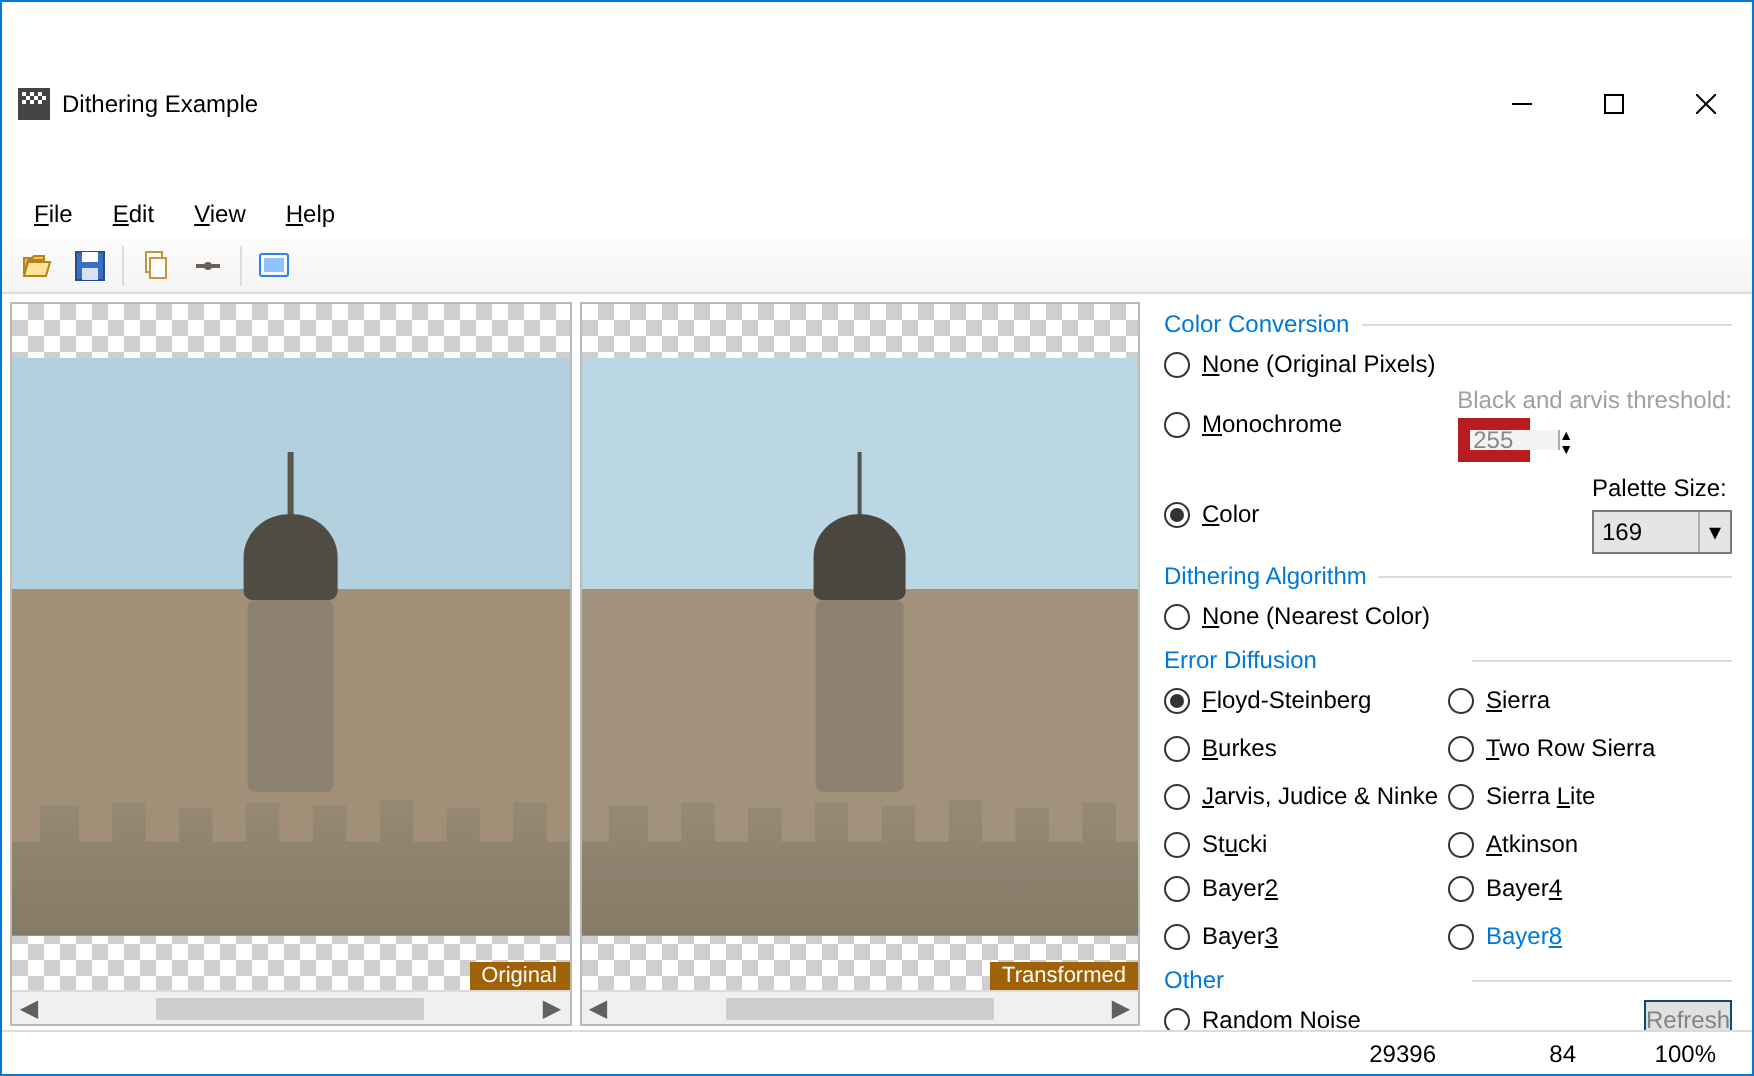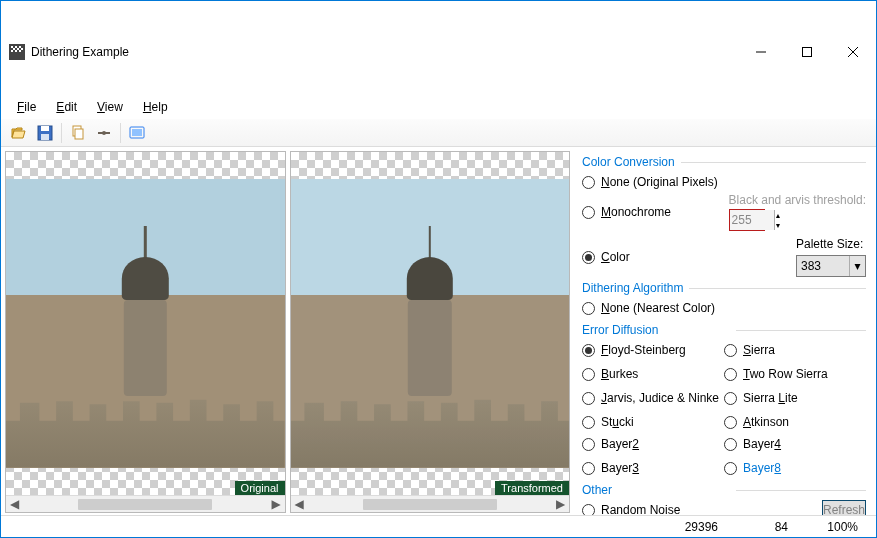--- a/index.html
+++ b/index.html
@@ -42,42 +42,42 @@
 .picture.transformed { filter:contrast(1.1) saturate(0.85); }
 
 .dome { position:absolute; left:50%; top:15%; width:26%; transform:translateX(-50%); height:60%; }
 .dome .cyl { position:absolute; bottom:0; left:20%; width:60%; height:55%; background:#8d8270; border-radius:4px; }
 .dome .cap { position:absolute; bottom:55%; left:18%; width:64%; height:25%; background:#4f4c43; border-radius:50% 50% 10% 10%; }
 .dome .spire { position:absolute; bottom:78%; left:48%; width:4%; height:20%; background:#5a574c; }
 .battlement { position:absolute; bottom:0; left:0; width:100%; height:25%;
   background:linear-gradient(#968a74,#857a65);
   clip-path:polygon(0 35%,5% 35%,5% 10%,12% 10%,12% 35%,18% 35%,18% 8%,24% 8%,24% 35%,30% 35%,30% 12%,36% 12%,36% 35%,42% 35%,42% 8%,48% 8%,48% 35%,54% 35%,54% 10%,60% 10%,60% 35%,66% 35%,66% 6%,72% 6%,72% 35%,78% 35%,78% 12%,84% 12%,84% 35%,90% 35%,90% 8%,96% 8%,96% 35%,100% 35%,100% 100%,0 100%);
 }
-.badge { position:absolute; bottom:0; right:0; background:#14532d; color:#fff; font-size:11px; padding:1px 6px; }
+.badge { position:absolute; bottom:0; right:0; background:#a16207; color:#fff; font-size:11px; padding:1px 6px; }
 .hscroll { height:17px; background:#f0f0f0; display:flex; align-items:center; border-top:1px solid #dcdcdc; }
 .hscroll .arrow { width:17px; height:17px; display:flex; align-items:center; justify-content:center; color:#606060; }
 .hscroll .track { flex:1; height:100%; display:flex; justify-content:center; align-items:center; }
 .hscroll .thumb { width:55%; height:11px; background:#cdcdcd; border-radius:1px; }
 
 
 .panel { width:302px; padding:4px 10px 4px 8px; overflow-y:auto; }
 .group-title { color:#0078d7; font-size:12px; margin:4px 0 2px 0; position:relative; }
 .group-title::after { content:""; position:absolute; left:calc(100% - 190px); right:0; top:50%; height:1px; background:#dcdcdc; }
 .group-title.short::after{ left:calc(100% - 130px); }
 .group-title span { background:#fff; padding-right:6px; position:relative; z-index:1; }
 .row { display:flex; align-items:center; gap:6px; min-height:22px; }
 .radio { width:13px; height:13px; border:1px solid #333; border-radius:50%; display:flex; align-items:center; justify-content:center; flex-shrink:0; }
 .radio.checked::after { content:""; width:7px; height:7px; background:#333; border-radius:50%; }
 .rlabel { white-space:nowrap; }
 .rlabel.hl { color:#0078d7; }
 .rlabel .u { text-decoration:underline; }
 .disabled { color:#a0a0a0; }
 .twocol { display:grid; grid-template-columns:1fr 1fr; row-gap:2px; }
 .sidecol { margin-left:auto; display:flex; flex-direction:column; gap:2px; }
-.spin { display:flex; border:1px solid #b91c1c; width:36px; height:22px; }
+.spin { display:flex; border:6px solid #b91c1c; width:36px; height:22px; }
 .spin input { border:0; width:44px; padding:0 2px; outline:none; }
 .spin .spbtns { width:16px; display:flex; flex-direction:column; border-left:1px solid #adadad; }
 .spin .spbtns div { flex:1; display:flex; align-items:center; justify-content:center; font-size:7px; }
 .spin.disabled-box { background:#f4f4f4; }
 .spin.disabled-box input { color:#888; background:#f4f4f4; }
 .palette-label { margin-bottom:2px; }
 .combo { display:flex; align-items:center; border:1px solid #7a7a7a; width:70px; height:22px; background:#e5e5e5; }
 .combo span { flex:1; padding:0 4px; }
 .combo .cbbtn { width:16px; height:100%; display:flex; align-items:center; justify-content:center; border-left:1px solid #adadad; }
 .btn { border:1px solid #0c4a6e; background:#e1e1e1; color:#838383; padding:2px 0; margin-left:auto; }
@@ -243,21 +243,21 @@
         </div>
       </div>
     </div>
 
     <div class="row" style="margin-top:6px;">
       <span class="radio checked"></span>
       <span class="rlabel"><span class="u">C</span>olor</span>
       <div class="sidecol">
         <span class="palette-label">Palette Size:</span>
         <div class="combo">
-          <span>383</span>
+          <span>169</span>
           <div class="cbbtn">▾</div>
         </div>
       </div>
     </div>
 
     <div class="group-title"><span>Dithering Algorithm</span></div>
     <div class="row">
       <span class="radio"></span>
       <span class="rlabel"><span class="u">N</span>one (Nearest Color)</span>
     </div>

